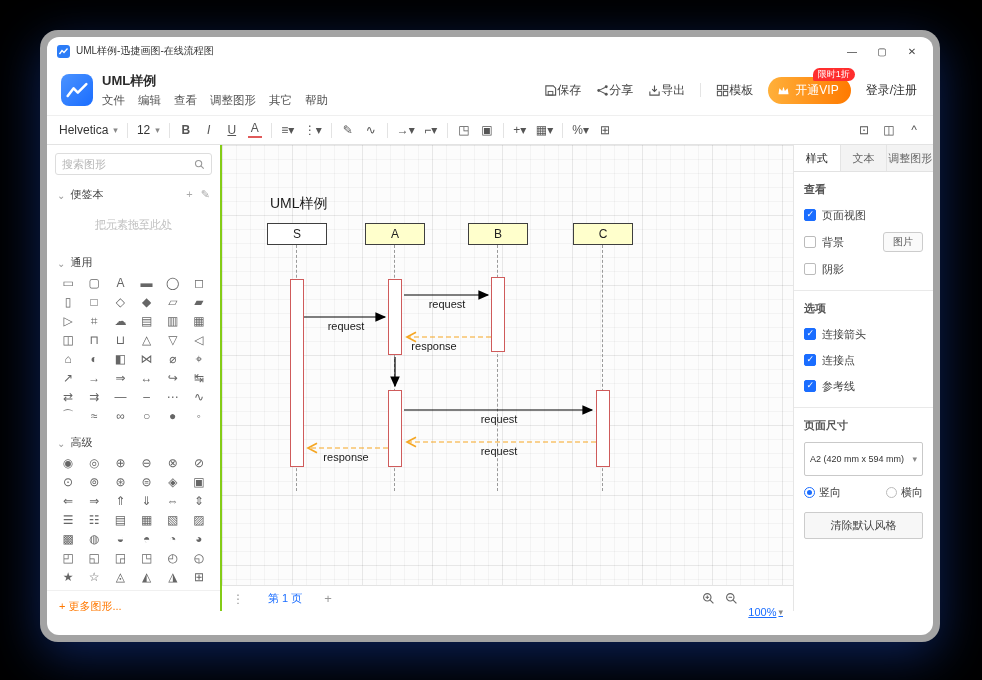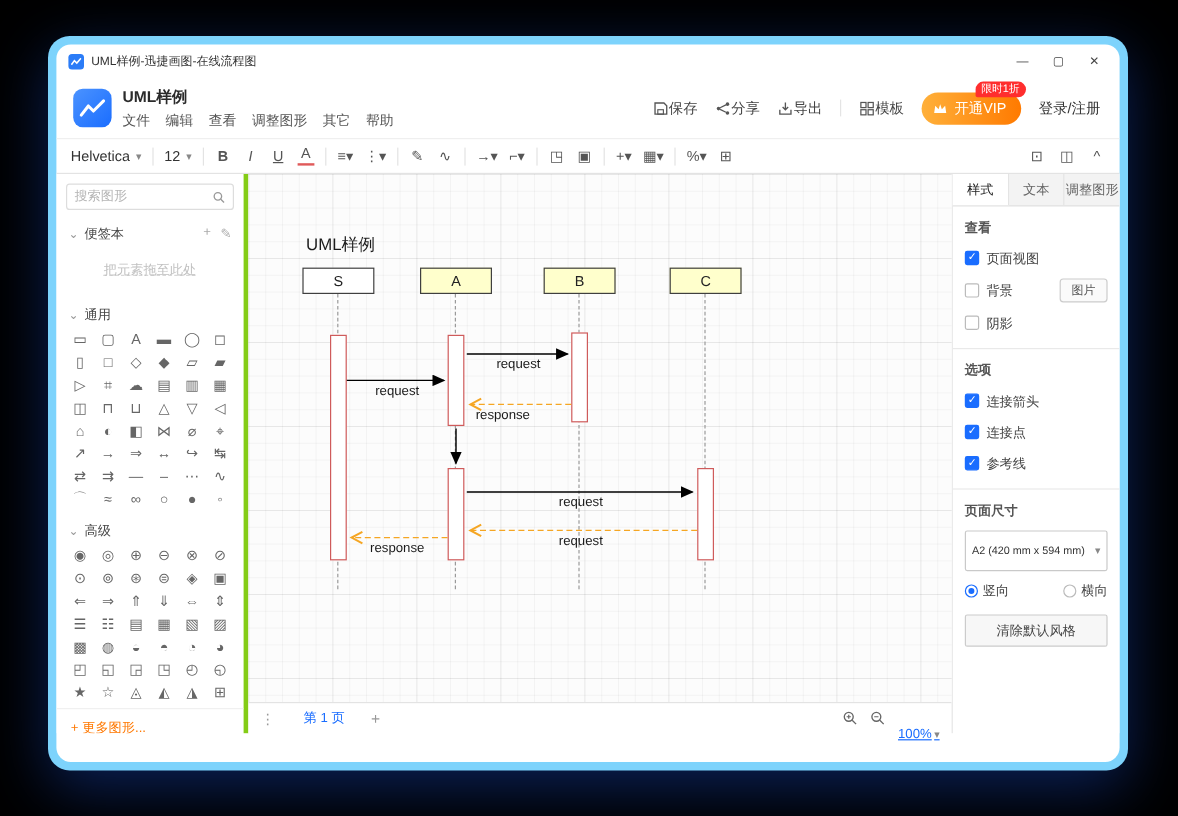--- a/index.html
+++ b/index.html
@@ -2,21 +2,21 @@
 <html><head>
 <meta charset="utf-8">
 <style>
   * { margin:0; padding:0; box-sizing:border-box; }
   html,body { width:982px; height:680px; background:#000; overflow:hidden;
               font-family:"Liberation Sans", sans-serif; }
 
   .stage { position:relative; width:982px; height:680px; background:#000; }
 
   .win-frame { position:absolute; left:40px; top:30px; width:900px; height:612px;
-               background:#7dd3fc; border-radius:18px; padding:7px;
+               background:#a3a3a3; border-radius:18px; padding:7px;
                box-shadow:0 14px 50px rgba(20,60,160,.55); }
   .win { width:100%; height:100%; background:#fff; border-radius:12px; overflow:hidden;
          display:flex; flex-direction:column; padding-bottom:24px; }
 
   
   .titlebar { height:26px; flex:none; display:flex; align-items:center; padding:2px 6px 0 10px; }
   .tb-appicon { width:13px; height:13px; border-radius:3px; background:#2b7cf7;
                 display:flex; align-items:center; justify-content:center; margin-right:6px; }
   .titlebar-title { font-size:10px; color:#333; }
   .win-controls { margin-left:auto; display:flex; }
@@ -56,21 +56,21 @@
   .tb-icons .tb-icon:nth-child(1) { font-weight:bold; }
   .tb-icons .tb-icon:nth-child(2) { font-style:italic; }
   .tb-icons .tb-icon:nth-child(3) { text-decoration:underline; }
   .tb-icons .tb-icon:nth-child(4) { border-bottom:2px solid #e05a5a; line-height:1.1; }
   .toolbar-right { margin-left:auto; display:flex; gap:11px; color:#666; }
 
   
   .main { flex:1; display:flex; min-height:0; }
 
   
-  .left-panel { width:160px; flex:none; background:#fff; border-right:4px solid #84cc16;
+  .left-panel { width:175px; flex:none; background:#fff; border-right:2px solid #84cc16;
                 display:flex; flex-direction:column; font-size:11px; color:#555; overflow:hidden; }
   .search-row { padding:8px 8px 6px; }
   .search-box { height:22px; border:1px solid #ddd; border-radius:3px; display:flex;
                 align-items:center; padding:0 6px; gap:4px; }
   .search-box input { flex:1; min-width:0; border:none; outline:none; font-size:11px; color:#333;
                       font-family:"Liberation Sans",sans-serif; }
   .search-box input::placeholder { color:#b5b5b5; }
   .sec-head { display:flex; align-items:center; padding:6px 10px 3px; color:#444; }
   .sec-caret::before { content:"⌄"; color:#999; font-size:10px; margin-right:5px; }
   .sec-tools { margin-left:auto; display:flex; gap:8px; color:#aaa; font-size:11px; }

